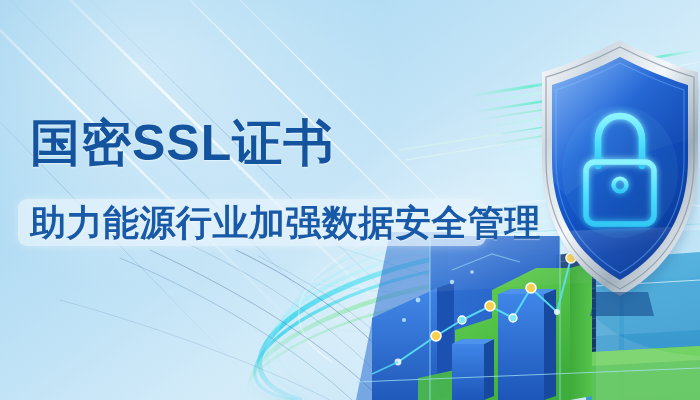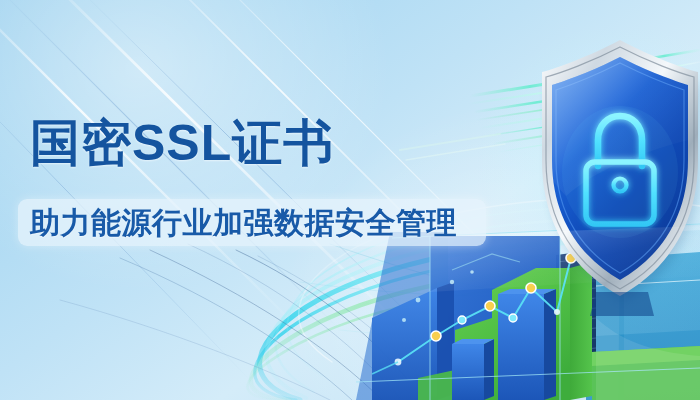--- a/index.html
+++ b/index.html
@@ -45,21 +45,21 @@
 
   #subtitle-panel{
     position:absolute;left:18px;top:199px;
     width:468px;height:47px;
     border-radius:9px;
     background:rgba(232,244,252,.72);
     box-shadow:0 0 10px rgba(255,255,255,.35);
   }
   #subtitle{
     position:absolute;left:30px;top:206px;
-    font-size:30px;line-height:34px;
+    font-size:36px;line-height:34px;
     font-weight:bold;
     letter-spacing:.5px;
     color:#185aa8;
     white-space:nowrap;
     text-shadow:0 1px 1px rgba(255,255,255,.5);
   }
 
   svg.abs{position:absolute;left:0;top:0;width:700px;height:400px;overflow:visible;}
 </style>
 </head>

